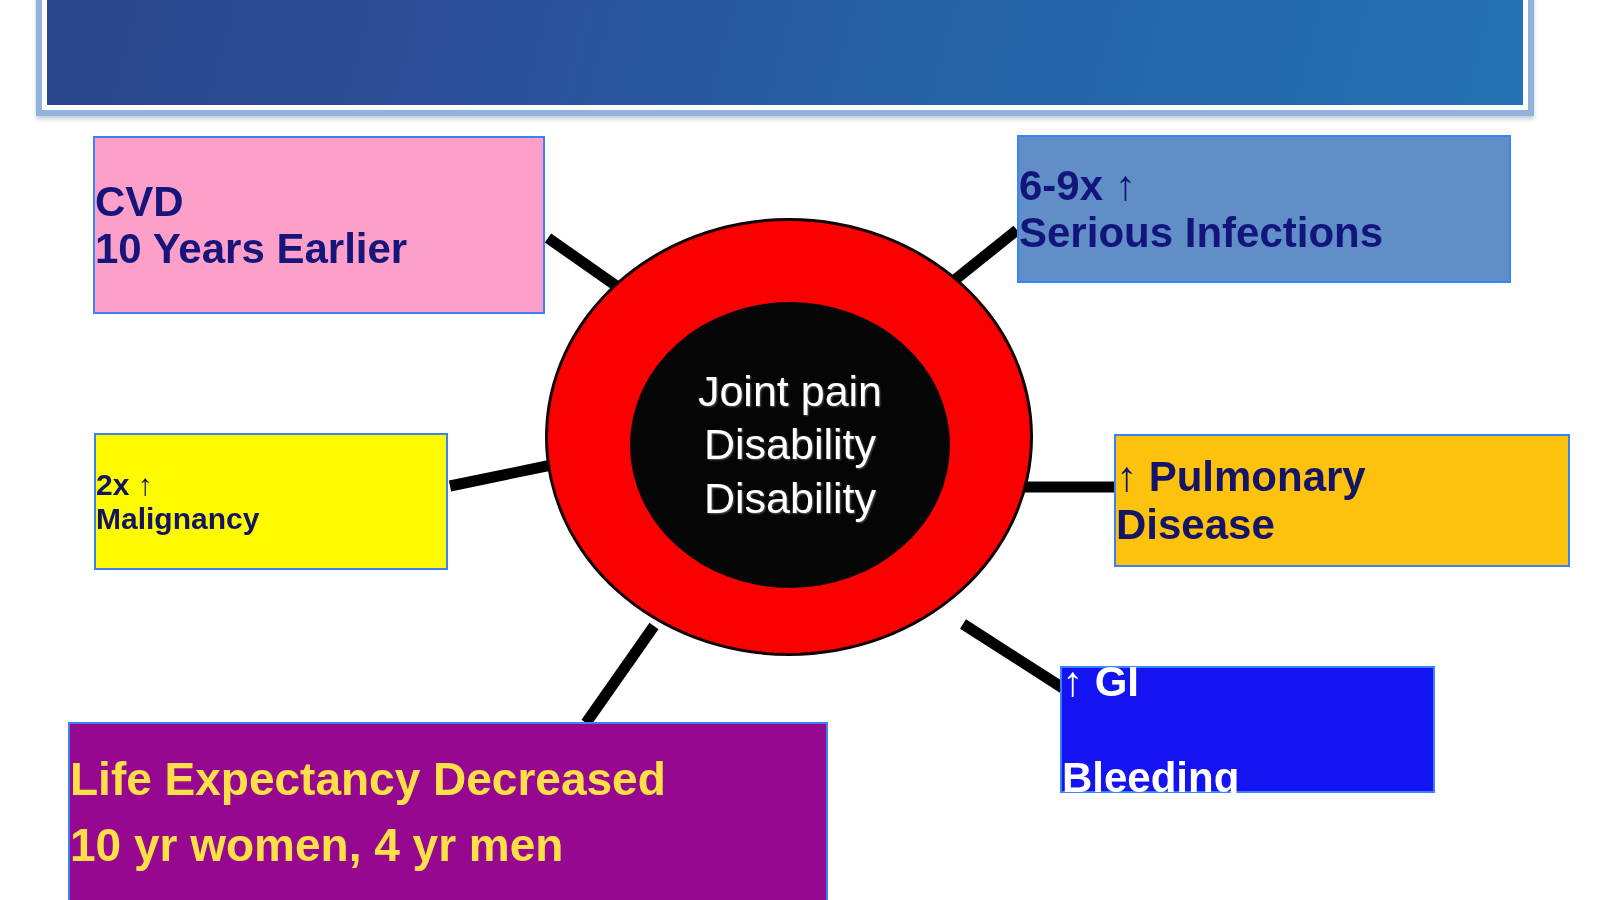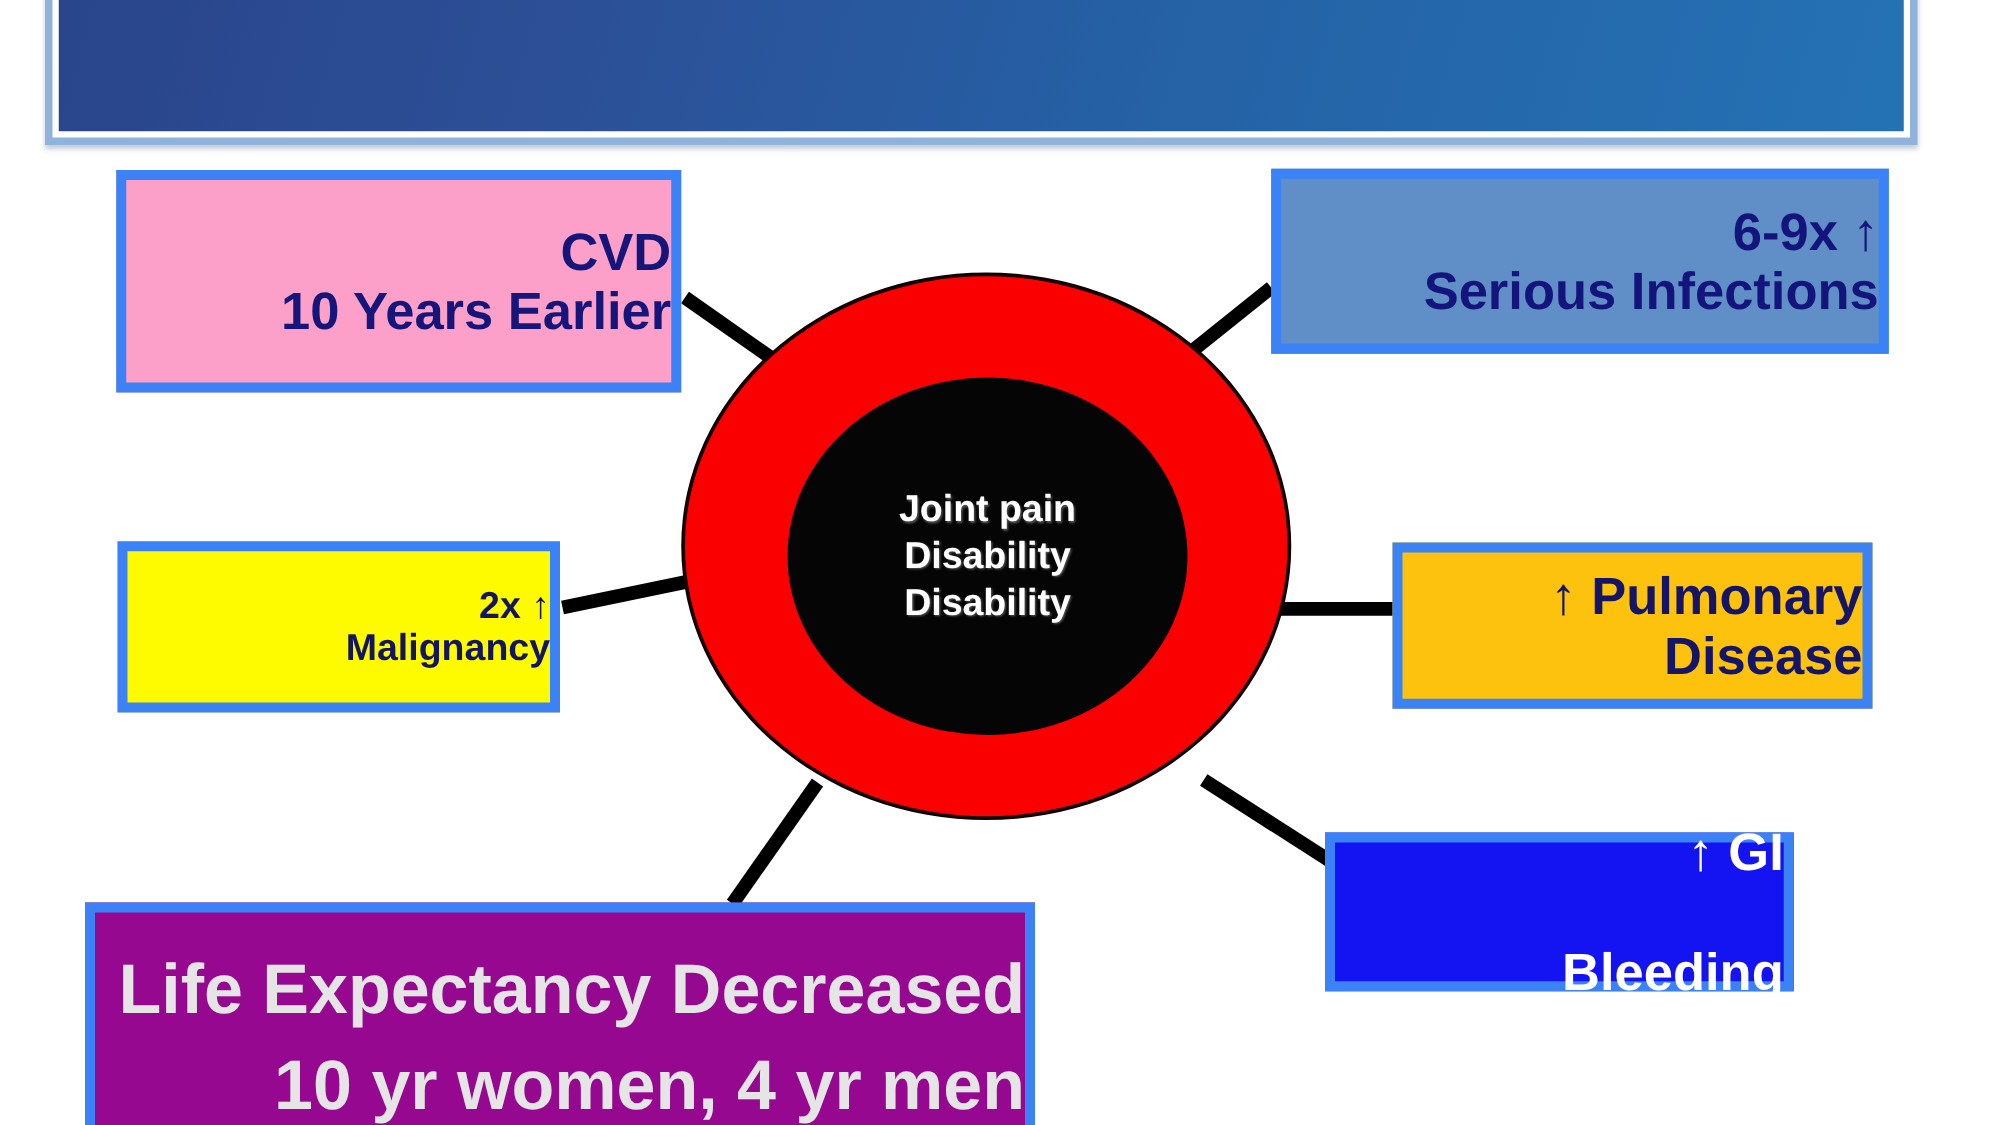--- a/index.html
+++ b/index.html
@@ -84,37 +84,37 @@
     height: 286px;
     border-radius: 50%;
     background: #050505;
     display: flex;
     flex-direction: column;
     align-items: center;
     justify-content: center;
   }
   .hub-line {
     color: #ffffff;
-    font-size: 30px;
-    font-weight: bold;
+    font-size: 43px;
+    font-weight: normal;
     line-height: 1.24;
     white-space: nowrap;
     text-shadow: 1px 1px 2px rgba(255,255,255,0.35);
   }
 
   
   .box {
     position: absolute;
     box-sizing: border-box;
     display: flex;
     flex-direction: column;
-    align-items: flex-end;
+    align-items: flex-start;
     justify-content: center;
     text-align: center;
-    border: 8px solid #3b82f6;
+    border: 2px solid #3b82f6;
     line-height: 1.12;
   }
   .box .ln {
     white-space: nowrap;
     font-weight: bold;
   }
 
   .box-cvd {
     left: 93px; top: 136px;
     width: 452px; height: 178px;
@@ -131,41 +131,41 @@
 
   .box-malignancy {
     left: 94px; top: 433px;
     width: 354px; height: 137px;
     background: #fefb00;
   }
   .box-malignancy .ln { color: #141560; font-size: 30px; }
 
   .box-pulmonary {
     left: 1114px; top: 434px;
-    width: 384px; height: 133px;
+    width: 456px; height: 133px;
     background: #fcc20d;
   }
   .box-pulmonary .ln { color: #141567; font-size: 42px; }
 
   .box-gi {
     left: 1060px; top: 666px;
     width: 375px; height: 127px;
     background: #1414f2;
     gap: 48px;
   }
   .box-gi .ln { color: #ffffff; font-size: 42px; }
 
   .box-life {
     left: 68px; top: 722px;
     width: 760px; height: 190px;
     background: #96088f;
     justify-content: flex-start;
     padding-top: 30px;
   }
-  .box-life .ln { color: #e5e5e5; font-size: 56px; }
+  .box-life .ln { color: #fde047; font-size: 46px; }
   .box-life .ln + .ln { margin-top: 14px; }
 </style>
 </head>
 <body>
 
 <div id="stage">
 
   <div class="banner-frame">
     <div class="banner-inner-white">
       <div class="banner-panel">

